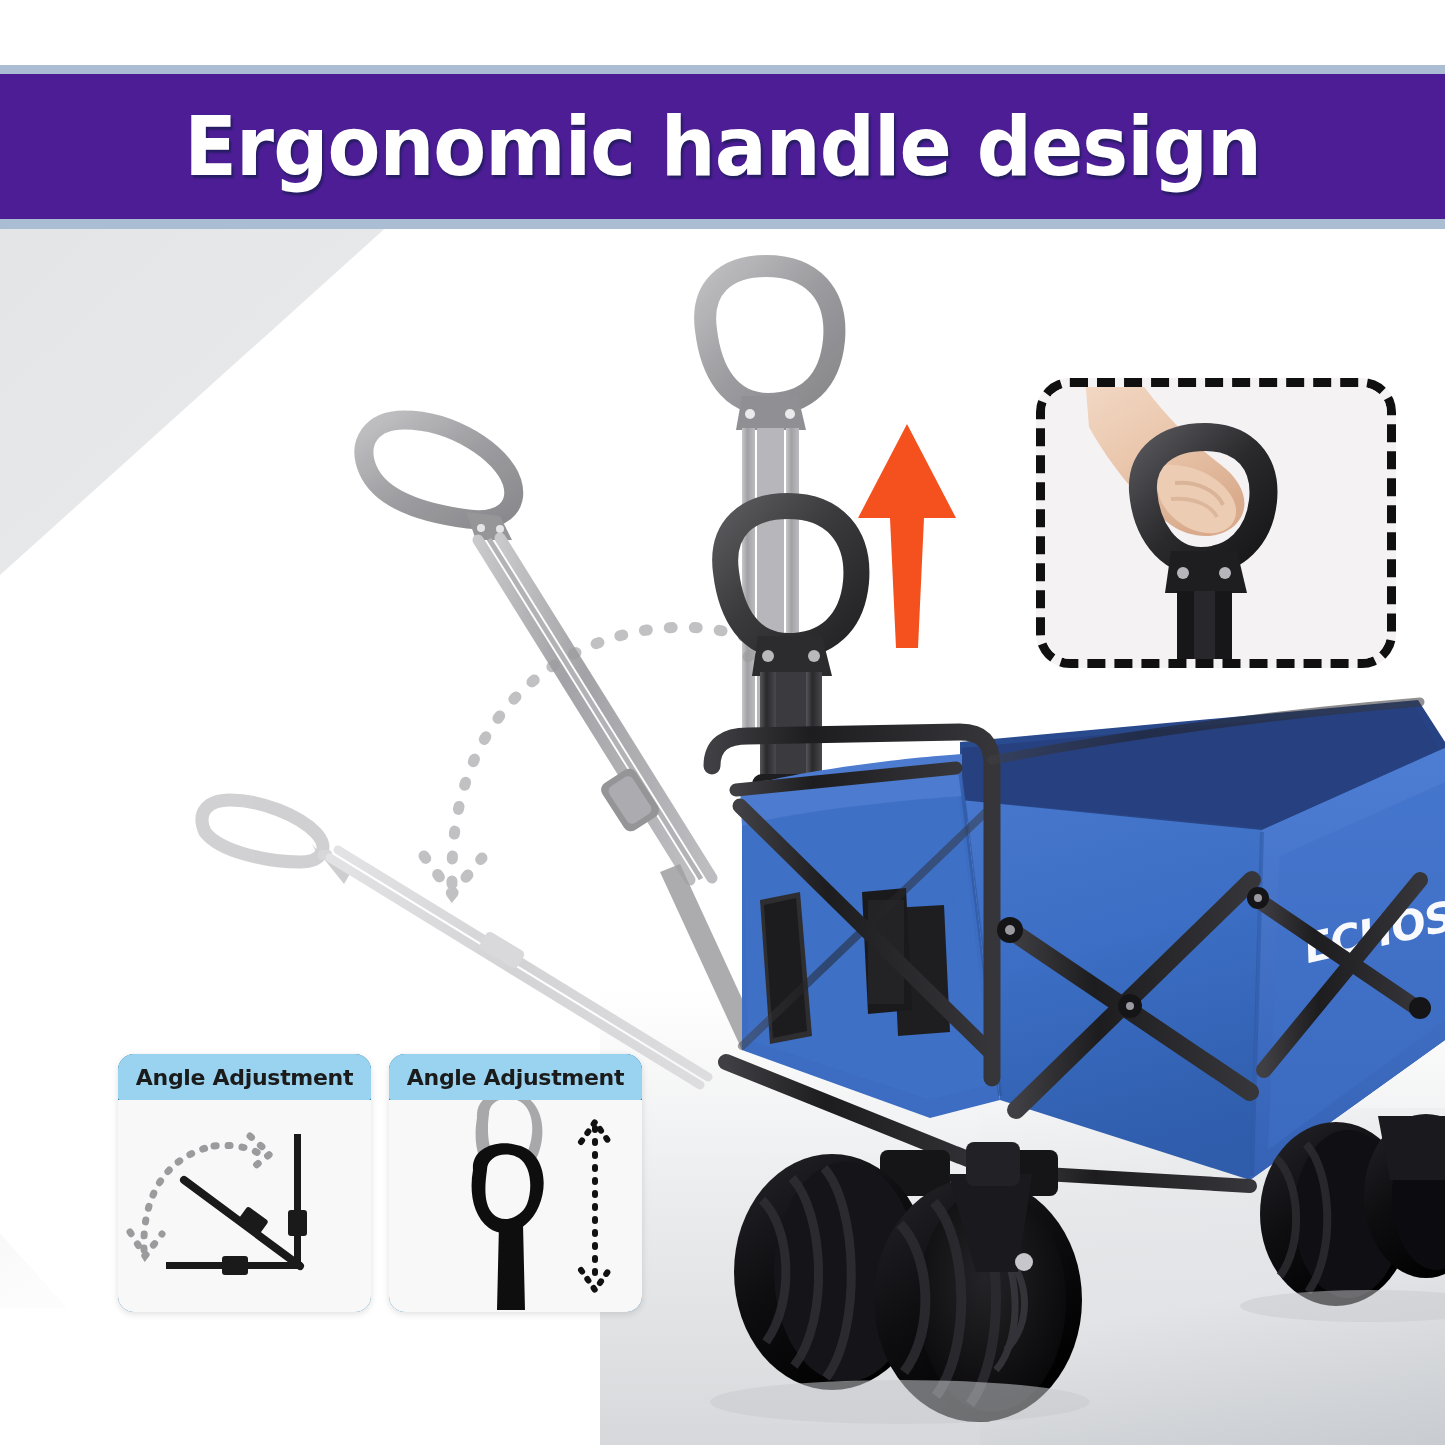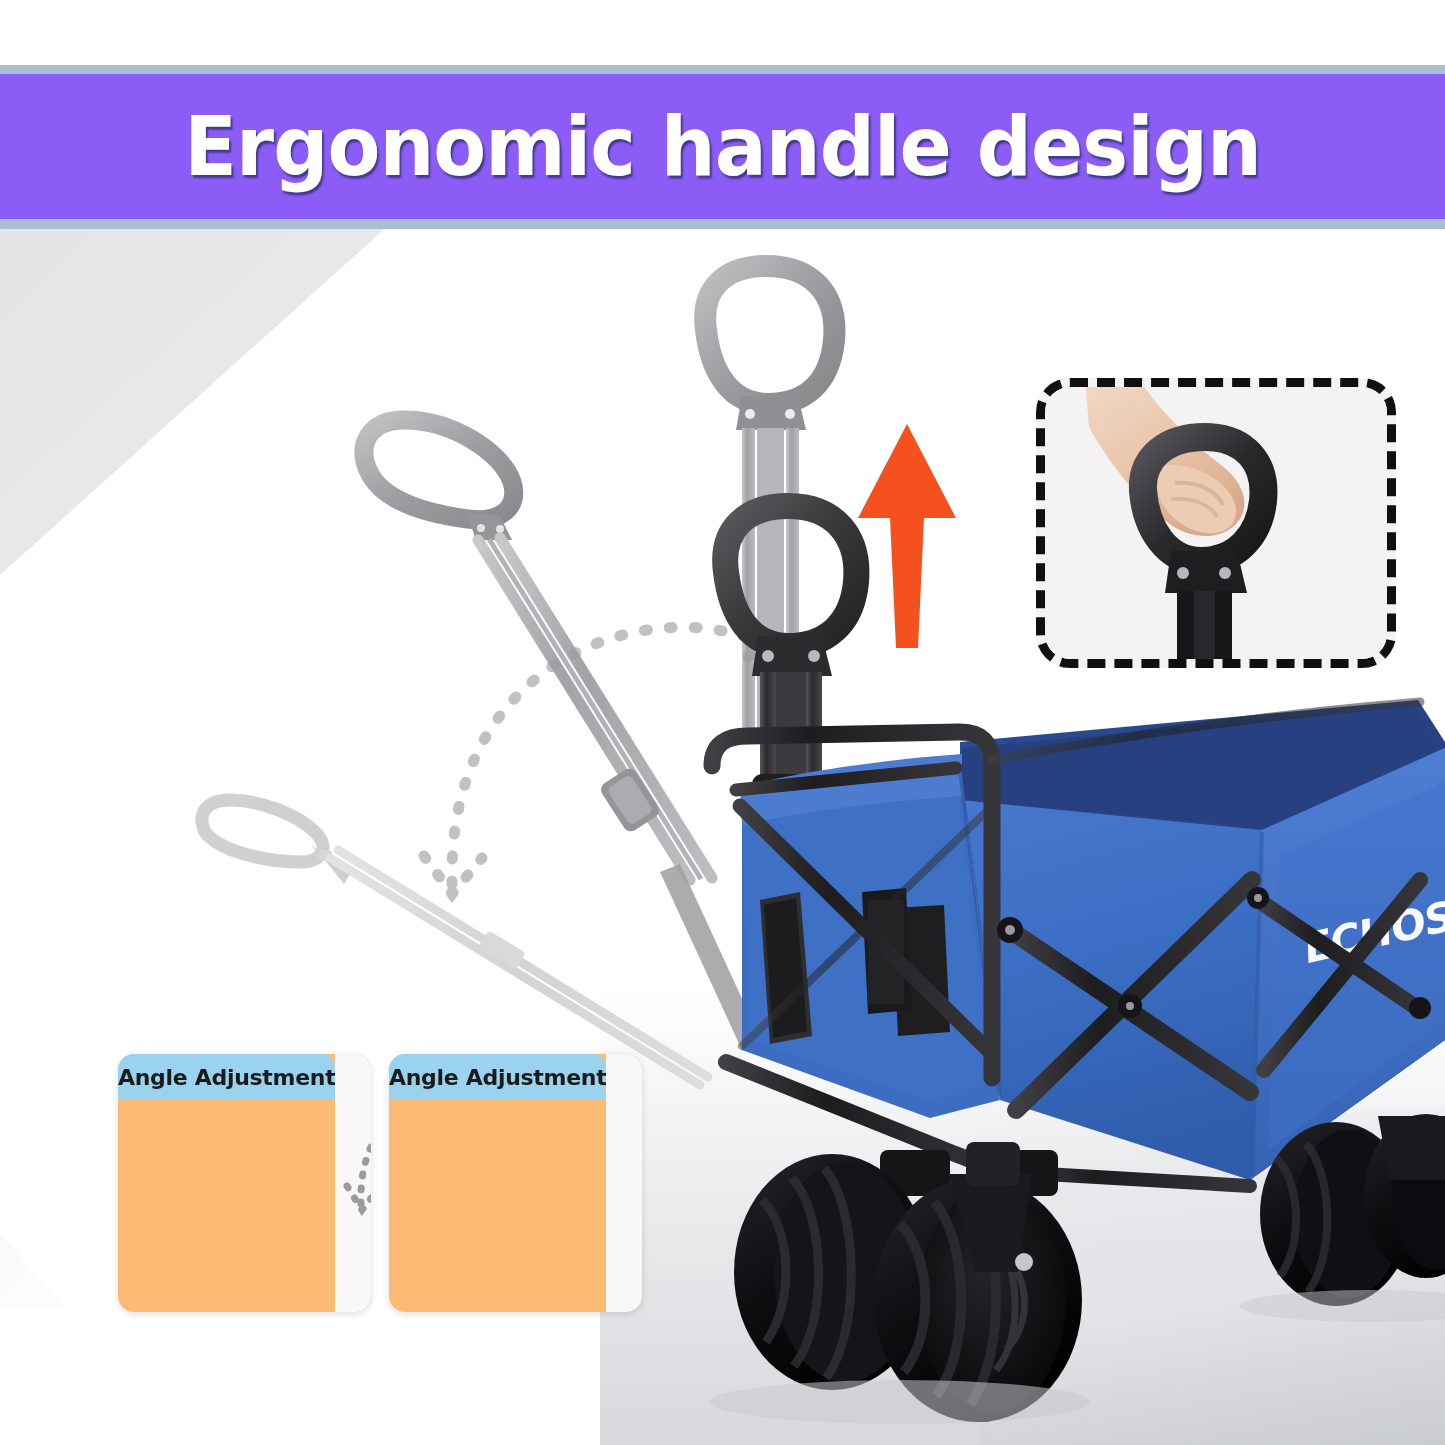--- a/index.html
+++ b/index.html
@@ -12,39 +12,39 @@
       background:linear-gradient(138deg,#e3e4e6 0%,#e8e9eb 28%,#f2f3f4 46%,#fcfcfc 56%,#ffffff 64%,#ffffff 100%);}
   .stage .diag-wedge{position:absolute;left:-520px;top:140px;width:1500px;height:1500px;background:#ffffff;
       transform:rotate(-42deg);transform-origin:50% 0%;}
   .stage .floor{position:absolute;left:600px;top:760px;width:900px;height:460px;
       background:linear-gradient(180deg,rgba(245,245,246,0) 0%,rgba(232,233,235,.85) 45%,rgba(212,214,217,.95) 100%);}
   .stage .floor2{position:absolute;left:980px;top:880px;width:470px;height:340px;
       background:linear-gradient(170deg,rgba(255,255,255,0) 0%,rgba(226,228,231,.9) 55%,rgba(200,203,207,1) 100%);}
 
   
   .banner{position:absolute;left:0;top:65px;width:1445px;height:164px;box-sizing:border-box;
-      background:#8b5cf6;border-top:9px solid #aabdd3;border-bottom:10px solid #aabdd3;
+      background:#4c1d95;border-top:9px solid #aabdd3;border-bottom:10px solid #aabdd3;
       display:flex;align-items:center;justify-content:center;}
   .banner-title{color:#ffffff;font-size:82px;font-weight:bold;letter-spacing:-1px;
       font-family:"DejaVu Sans",sans-serif;line-height:1;
       text-shadow:2px 3px 2px rgba(10,30,60,.55);transform:scaleX(.94);}
 
   
   .hand-box{position:absolute;left:1036px;top:378px;width:360px;height:290px;
       box-sizing:border-box;border:9px dashed #101010;border-radius:34px;
       background:#f4f2f3;overflow:hidden;}
   .hand-box svg{position:absolute;left:0;top:0;}
 
   
   .up-arrow{position:absolute;left:852px;top:418px;width:110px;height:230px;}
 
   
   .cards{position:absolute;left:118px;top:1054px;display:flex;gap:18px;}
-  .card{width:253px;height:258px;background:#fdba74;border-radius:16px;
-      box-shadow:0 2px 7px rgba(0,0,0,.13);overflow:hidden;display:flex;flex-direction:row;}
+  .card{width:253px;height:258px;background:#0369a1;border-radius:16px;
+      box-shadow:0 2px 7px rgba(0,0,0,.13);overflow:hidden;display:flex;flex-direction:column;}
   .card-head{height:46px;background:#99d3ef;border-radius:14px 14px 2px 2px;
       display:flex;align-items:center;justify-content:center;}
   .card-head span{color:#1b1b1b;font-size:22px;font-weight:bold;letter-spacing:-.3px;
       font-family:"DejaVu Sans",sans-serif;}
   .card-body{flex:1;position:relative;background:#f8f8f8;}
   .card-body svg{position:absolute;left:0;top:0;}
 
   
   .art{position:absolute;left:0;top:0;width:1445px;height:1445px;pointer-events:none;}
 </style>

